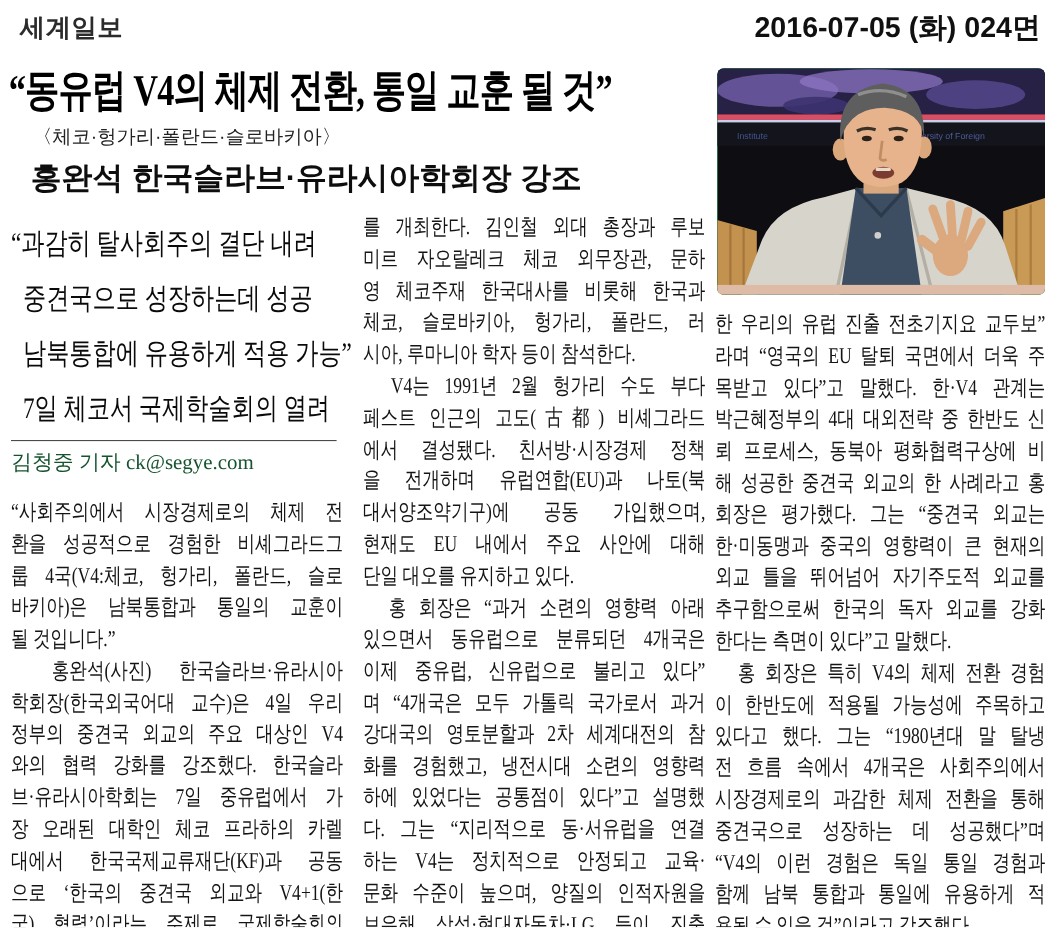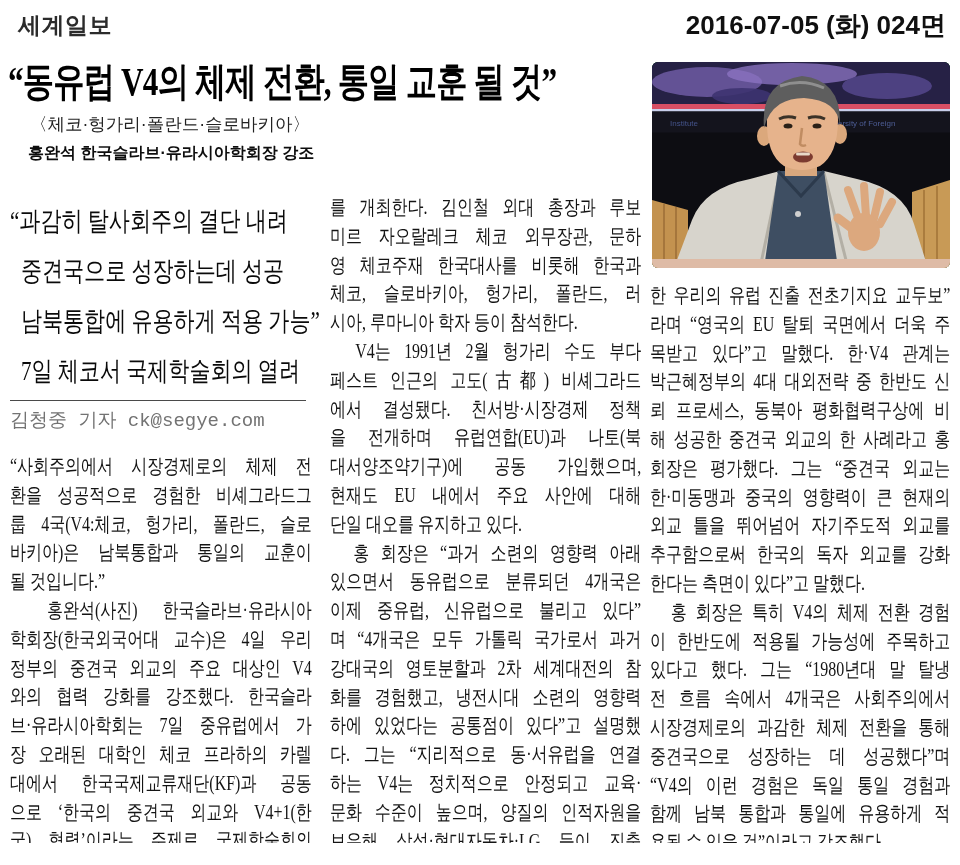--- a/index.html
+++ b/index.html
@@ -9,33 +9,33 @@
     font-weight:bold;font-size:23px;color:#2b2b2b;letter-spacing:.5px;}
   .datepage{position:absolute;right:14px;top:8px;font-family:"Liberation Sans","DejaVu Sans",sans-serif;
     font-weight:bold;font-size:26px;color:#101010;text-align:center;}
 
   .headline{position:absolute;left:8px;top:54px;width:830px;margin:0;
     font-family:"Liberation Serif","DejaVu Serif",serif;font-weight:bold;font-size:40px;color:#000;
     letter-spacing:-1px;white-space:nowrap;transform:scaleX(.78);transform-origin:0 0;}
   .subtitle{position:absolute;left:30px;top:112px;font-family:Liberation Sans, sans-serif;
     font-size:17.5px;color:#222;}
   .subheadline{position:absolute;left:28px;top:143px;margin:0;
-    font-family:"Liberation Sans","DejaVu Sans",sans-serif;font-weight:bold;font-size:16px;color:#0d0d0d;}
+    font-family:"Liberation Sans","DejaVu Sans",sans-serif;font-weight:bold;font-size:28px;color:#0d0d0d;}
 
   .photo{position:absolute;left:652px;top:62px;width:298px;height:206px;border-radius:6px;overflow:hidden;background:#22c55e;}
 
   .deck{position:absolute;left:10px;top:196px;width:384px;
     font-family:"Liberation Serif","DejaVu Serif",serif;font-size:27px;color:#0a0a0a;
     transform:scaleX(.78);transform-origin:0 0;}
   .deck-line{height:50px;line-height:50px;white-space:nowrap;}
   .deck-line:not(:first-child){padding-left:14px;}
 
   .byline-rule{position:absolute;left:10px;top:400px;width:296px;border:none;margin:0;border-top:1.5px solid #4a4a4a;}
-  .byline{position:absolute;left:10px;top:407px;font-family:Liberation Mono, monospace;
-    font-size:19px;color:#737373;}
+  .byline{position:absolute;left:10px;top:407px;font-family:Liberation Serif, serif;
+    font-size:19px;color:#14532d;}
 
   .col{position:absolute;font-family:"Liberation Serif","DejaVu Serif",serif;font-size:20.5px;color:#141414;
     transform:scaleX(.78);transform-origin:0 0;}
   .line{height:28.8px;line-height:28.8px;white-space:nowrap;text-align:justify;text-align-last:justify;}
   .line.p-end{text-align-last:left;}
   .col1{left:10px;top:452px;width:387px;}
   .col2{left:330px;top:193px;width:399px;}
   .col3{left:650px;top:281px;width:385px;}
 </style>
 </head>

